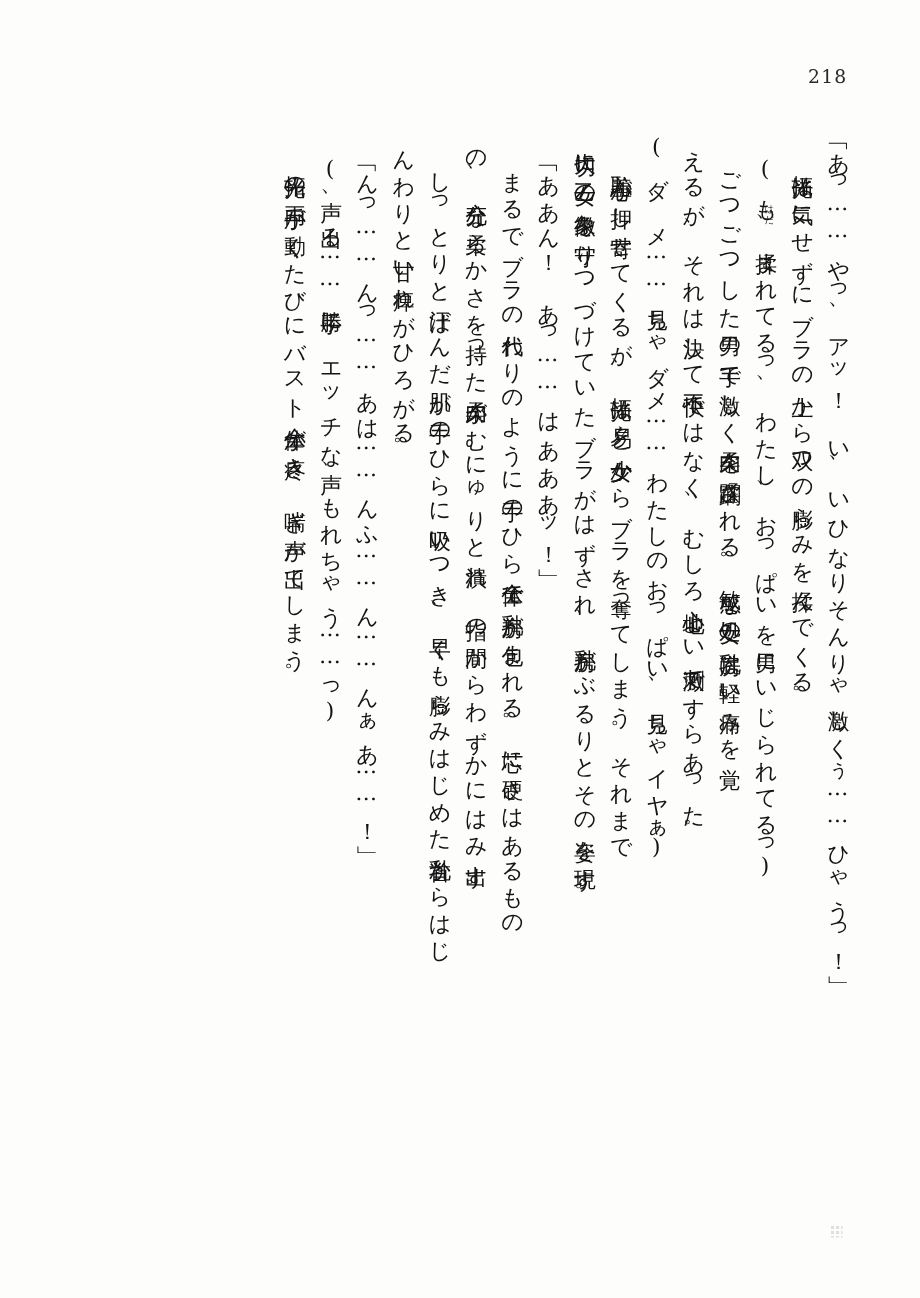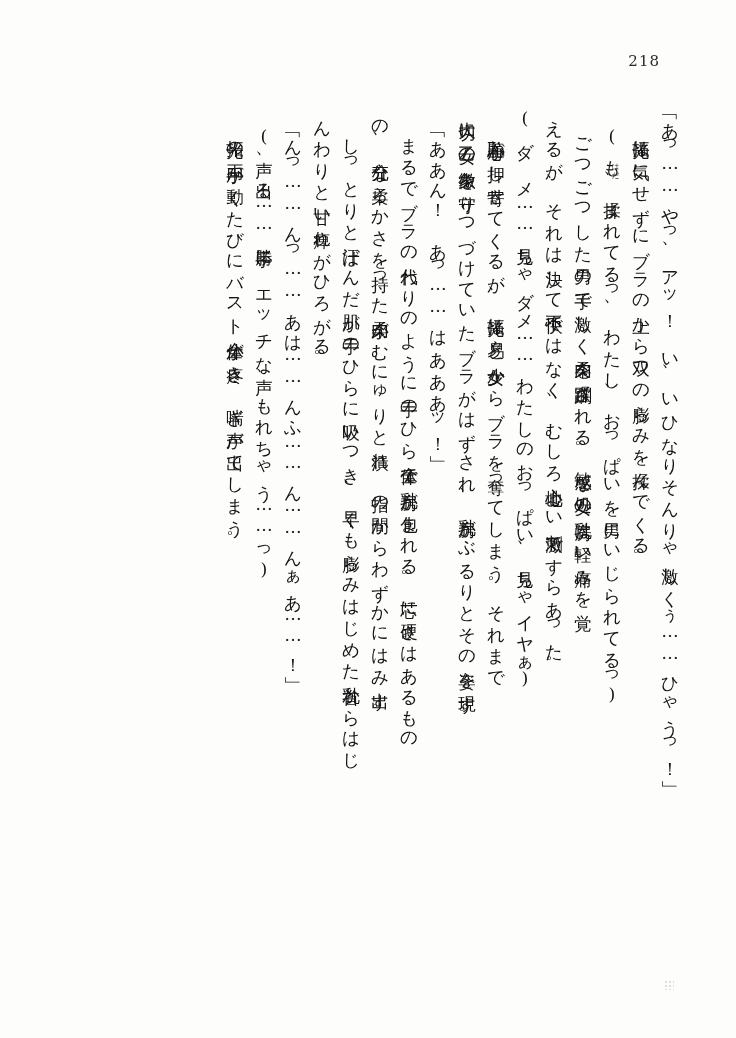--- a/index.html
+++ b/index.html
@@ -17,21 +17,21 @@
   .page {
     position: relative;
     width: 736px;
     height: 1038px;
     background: #fdfdfc;
     box-sizing: border-box;
   }
   .page-number {
     position: absolute;
     top: 52px;
-    right: 76px;
+    right: 58px;
     font-size: 15px;
     letter-spacing: 1px;
     color: #2a2a2a;
     font-family: "DejaVu Serif", "Liberation Serif", serif;
   }
   .text-block {
     position: absolute;
     top: 108px;
     left: 60px;
     right: 58px;

